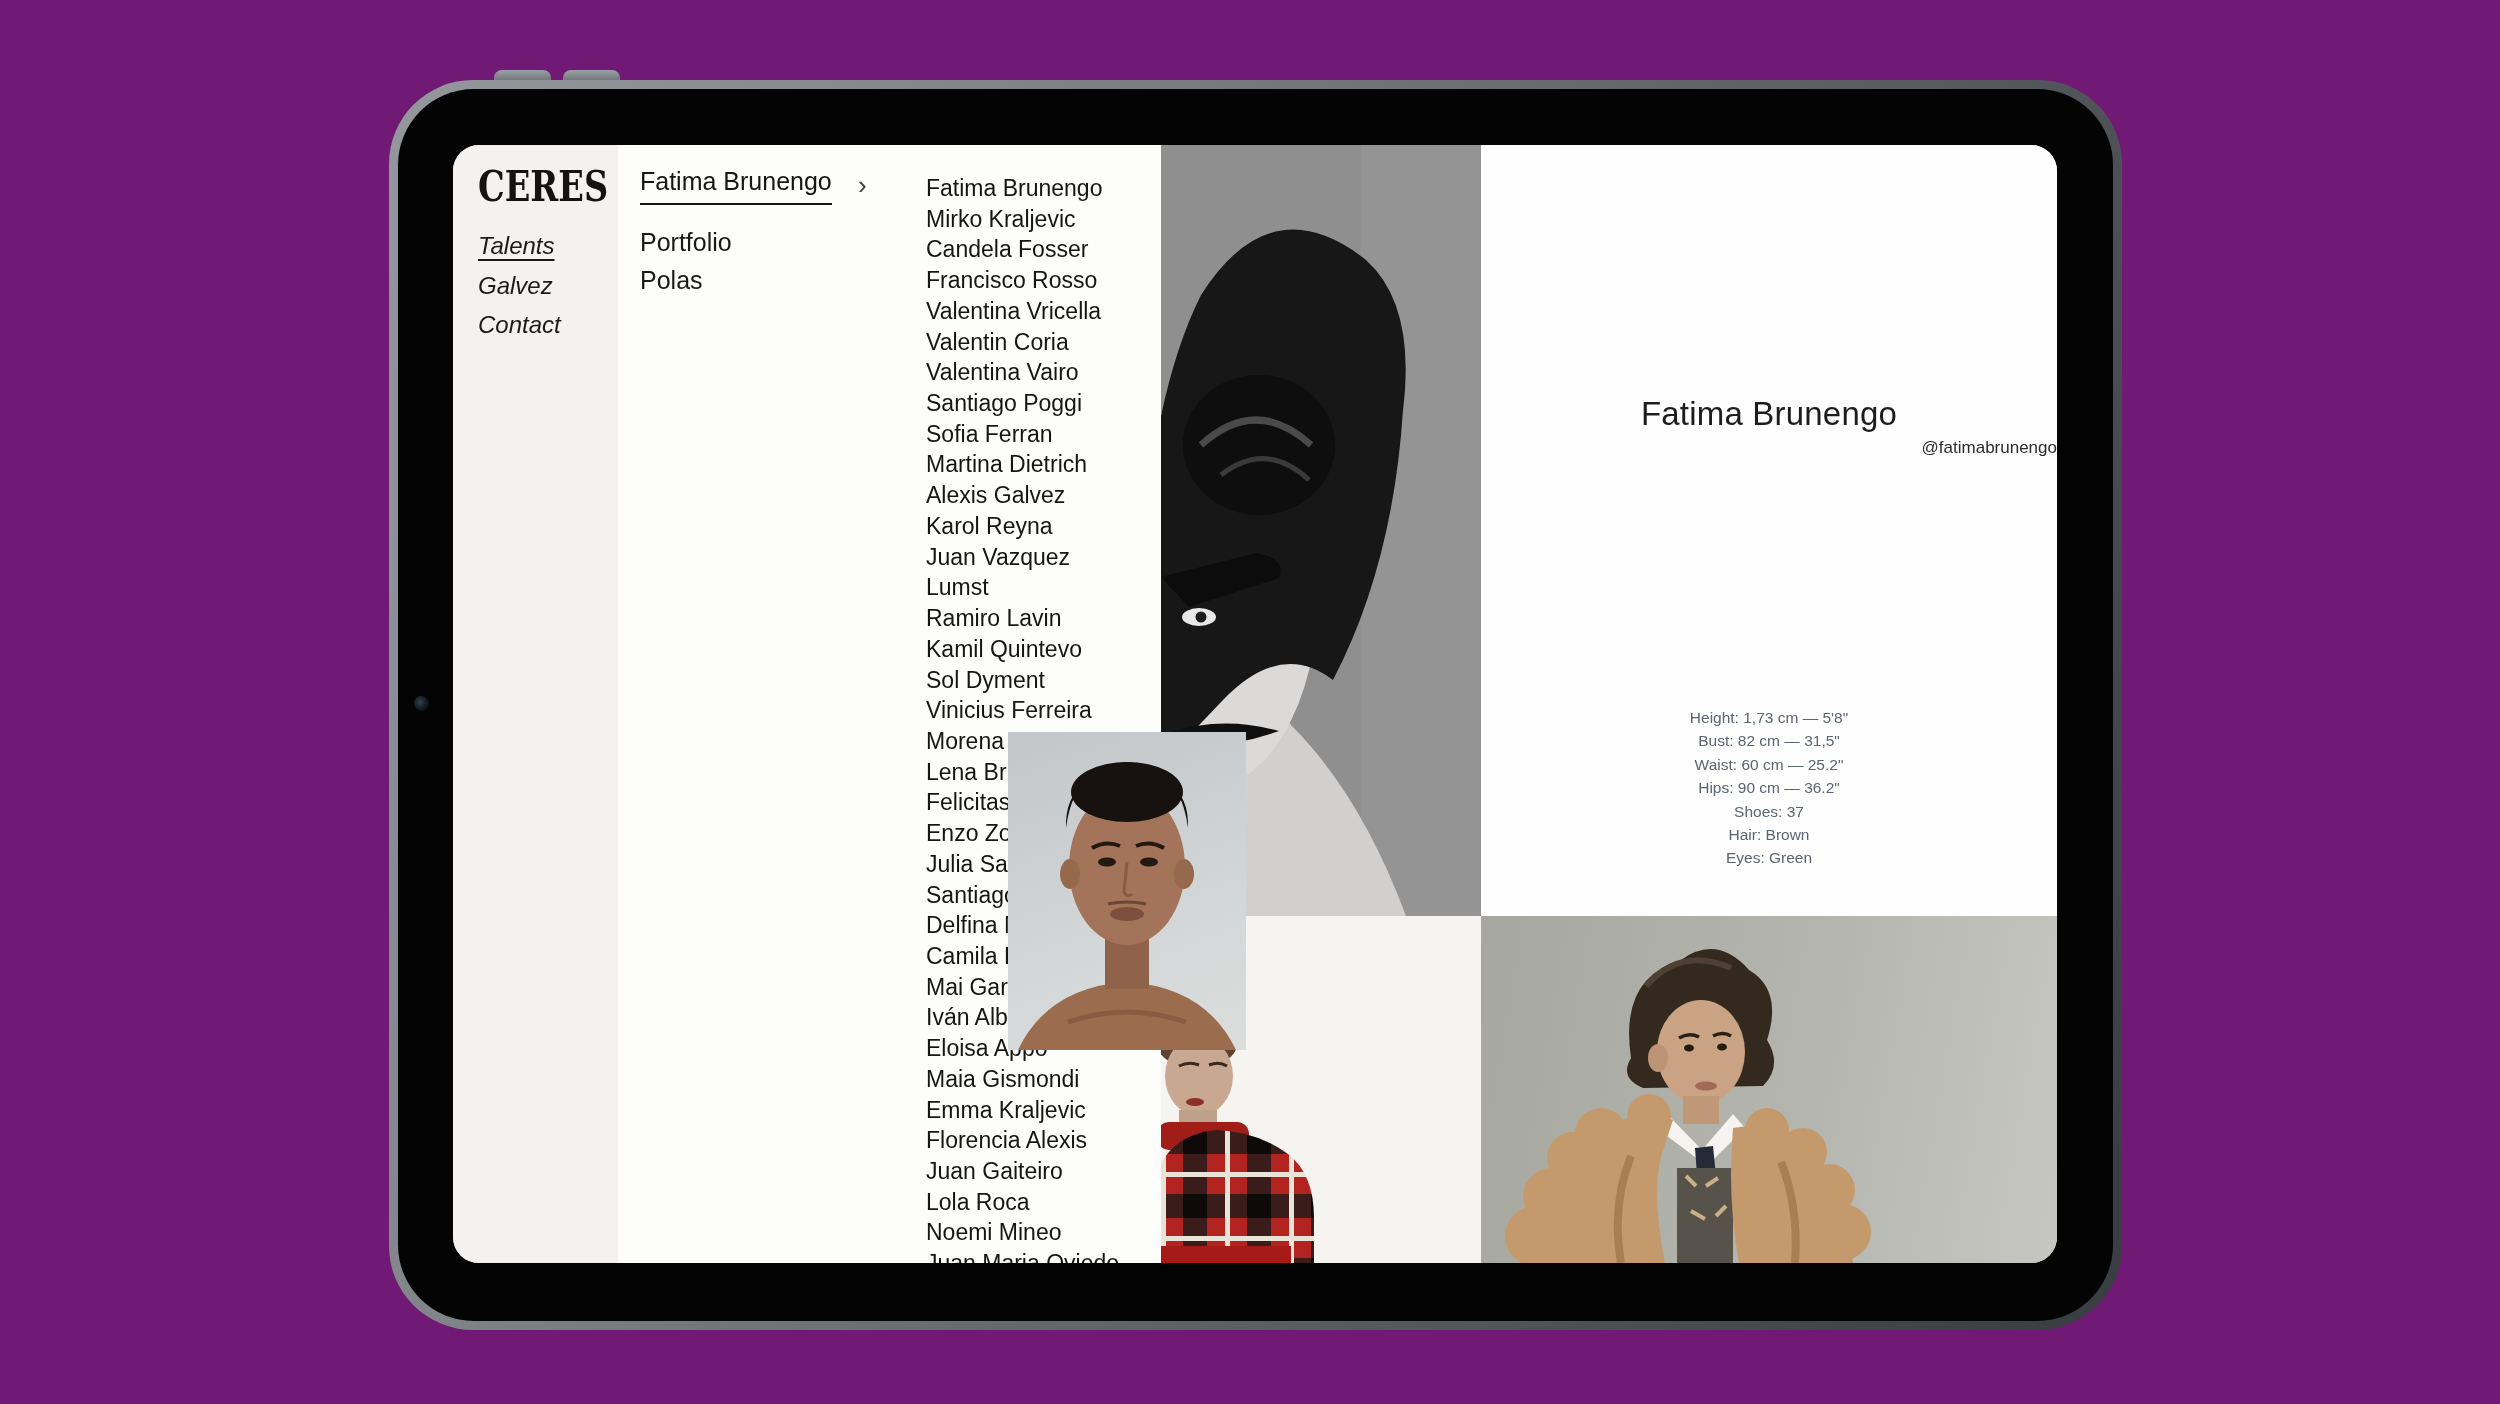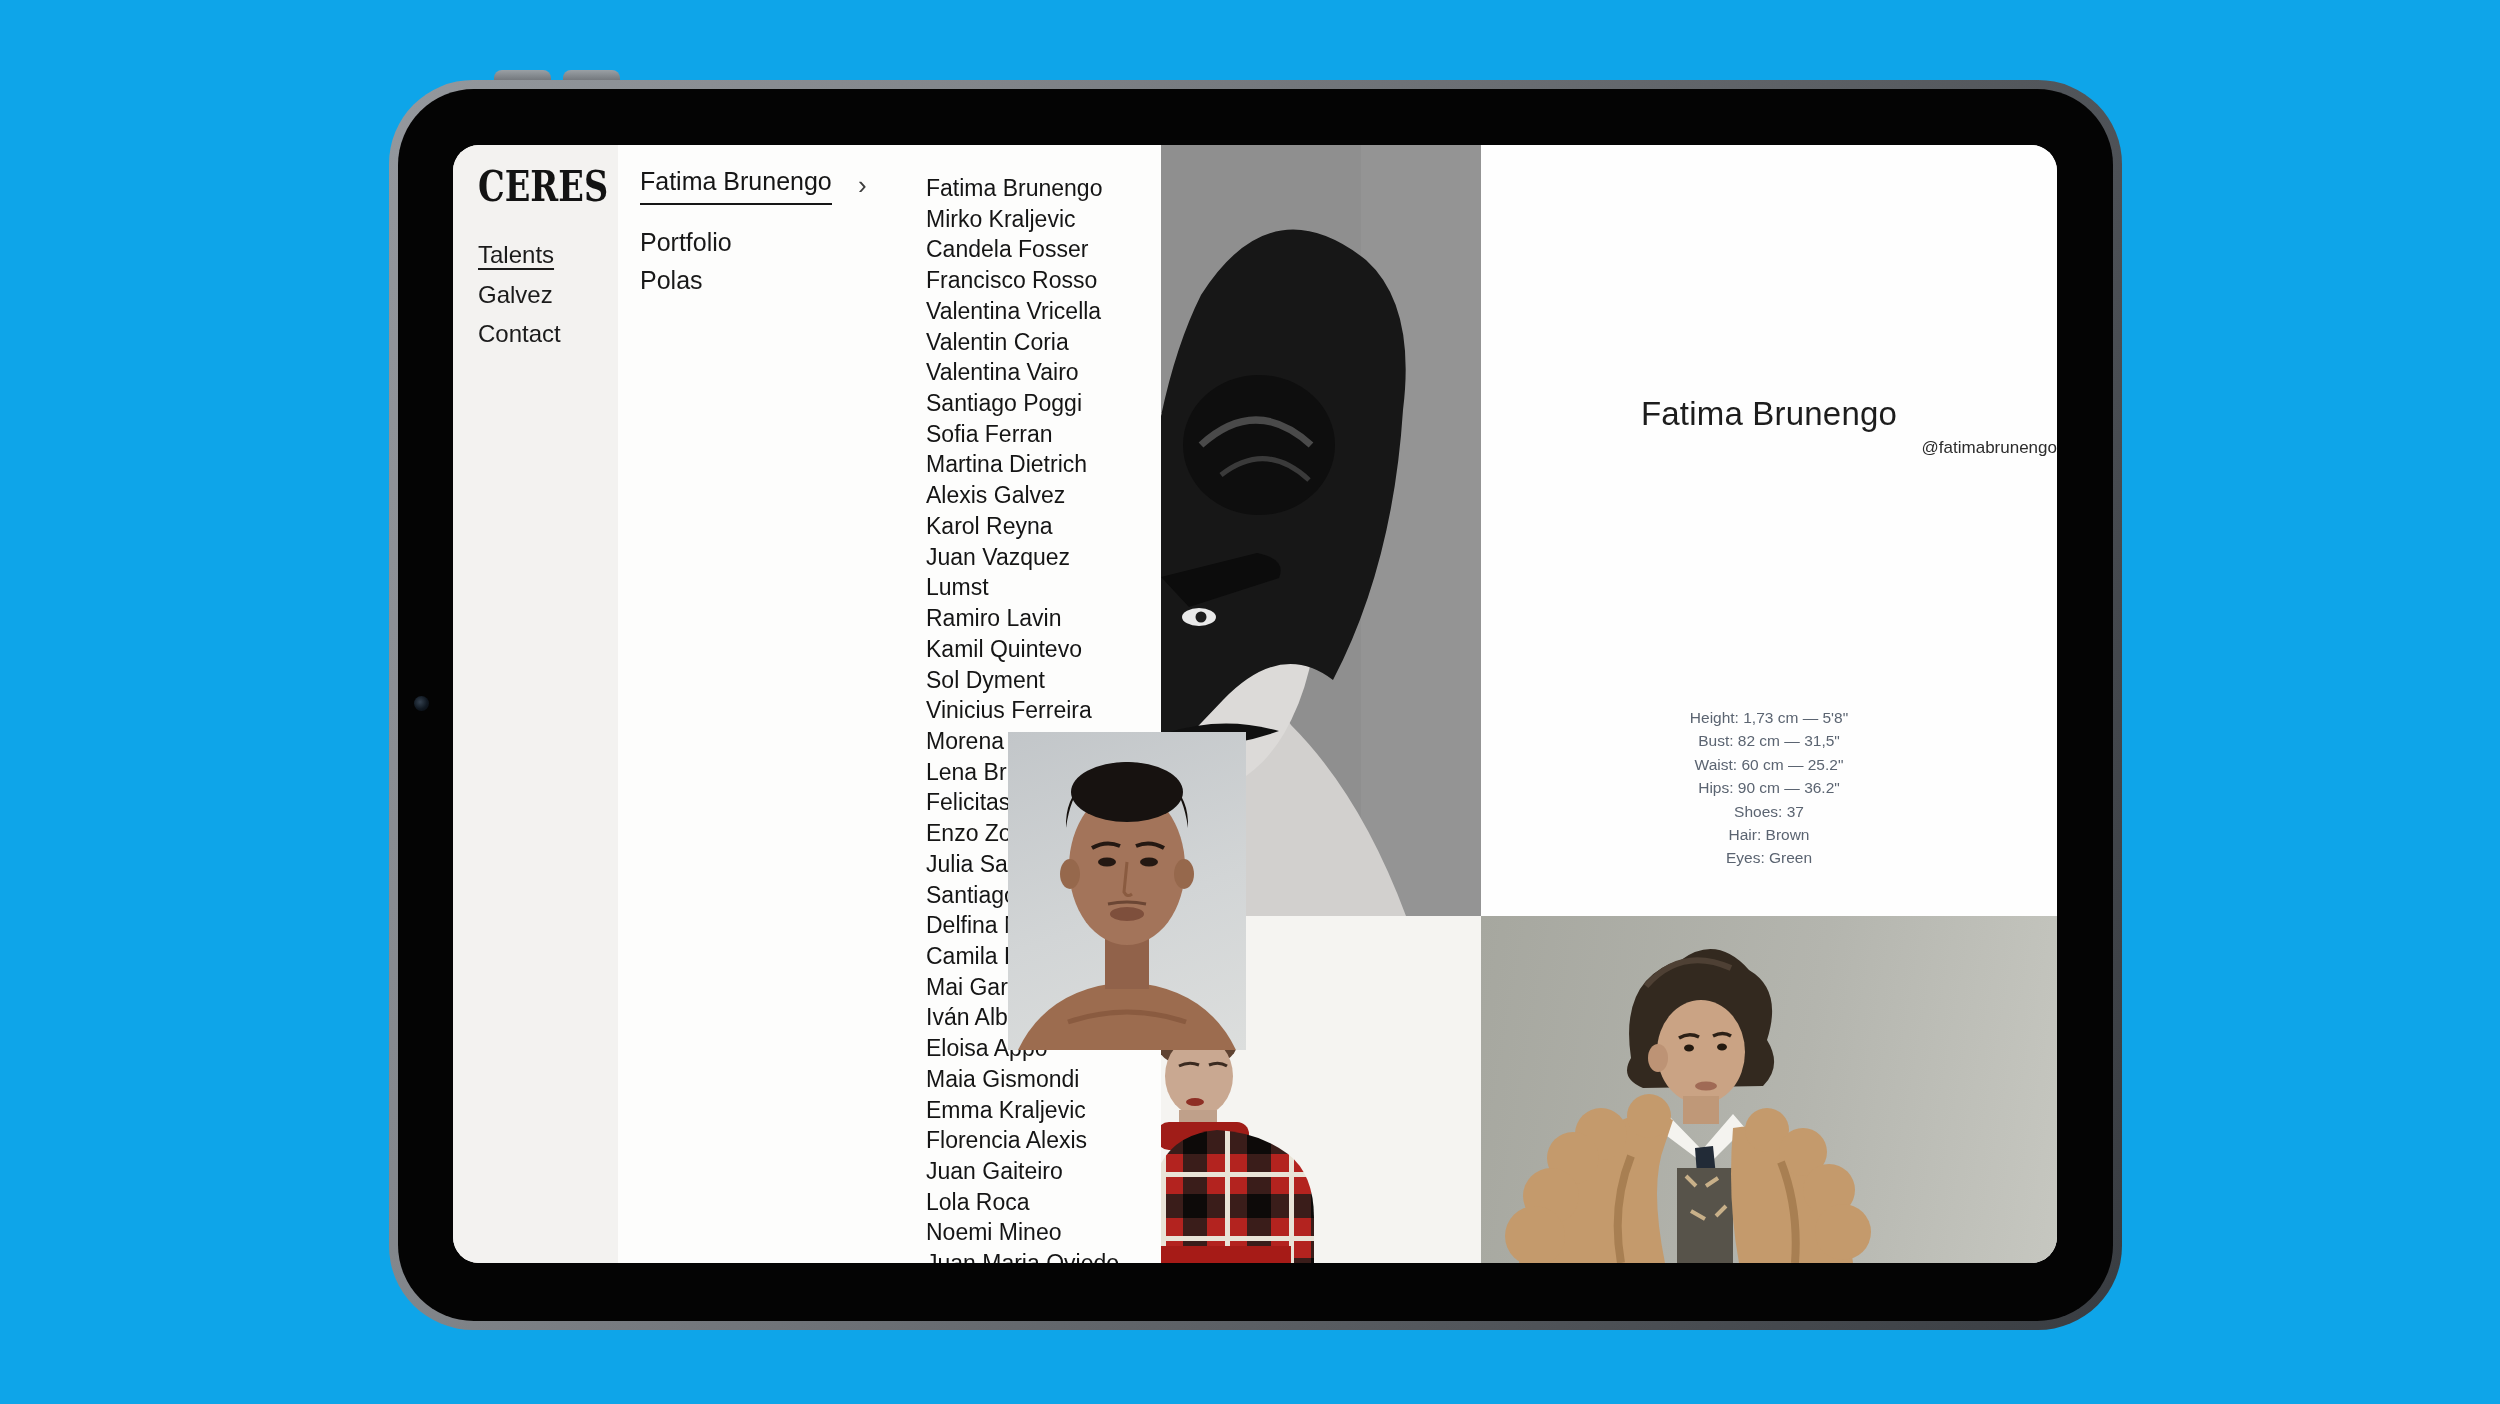--- a/index.html
+++ b/index.html
@@ -1,36 +1,36 @@
 <!DOCTYPE html>
 <html><head>
 <meta charset="utf-8">
 <style>
   html,body{margin:0;padding:0;background:#000;}
-  .stage{position:relative;width:2500px;height:1404px;background:#0ea5e9;overflow:hidden;
+  .stage{position:relative;width:2500px;height:1404px;background:#701a75;overflow:hidden;
          font-family:"Liberation Sans",sans-serif;}
 
   
   .vol-btn{position:absolute;top:70px;width:57px;height:16px;border-radius:8px 8px 0 0;
            background:linear-gradient(#9aa0a5,#5d6166);}
   .tablet-rim{position:absolute;left:389px;top:80px;width:1733px;height:1250px;border-radius:84px;
               background:linear-gradient(115deg,#94989d 0%,#82868b 25%,#62666b 55%,#45494e 85%,#393d42 100%);}
   .tablet-bezel{position:absolute;left:398px;top:89px;width:1715px;height:1232px;border-radius:76px;
                 background:#040404;}
   .camera-dot{position:absolute;left:414px;top:696px;width:15px;height:15px;border-radius:50%;
               background:radial-gradient(circle at 40% 40%,#34414f 0%,#101821 55%,#05080c 100%);}
 
   
   .screen{position:absolute;left:453px;top:145px;width:1604px;height:1118px;border-radius:26px;
           background:#fdfdfc;overflow:hidden;color:#1a1a1a;}
 
   .sidebar{position:absolute;left:0;top:0;width:165px;height:100%;background:#f3f2f0;}
   .logo{position:absolute;left:25px;top:17px;font-family:"DejaVu Serif",serif;font-weight:700;
         font-size:42px;color:#131313;transform:scaleX(.8);transform-origin:left top;white-space:nowrap;}
-  .side-nav{position:absolute;left:25px;top:90px;}
+  .side-nav{position:absolute;left:25px;top:81px;font-style:italic;}
   .side-link{display:block;font-size:24px;line-height:39.5px;color:#1b1b1b;white-space:nowrap;cursor:pointer;}
   .is-active{text-decoration:underline;text-underline-offset:5px;text-decoration-thickness:2px;}
 
   .col2{position:absolute;left:187px;top:0;}
   .selected-talent{position:absolute;left:0;top:22px;font-size:25px;color:#161616;white-space:nowrap;
                    padding-bottom:7px;border-bottom:2.5px solid #161616;cursor:pointer;}
   .chevron{position:absolute;left:218px;top:25px;font-size:26px;color:#3c3c3c;cursor:pointer;}
   .col2-link{position:absolute;left:0;font-size:25px;color:#191919;white-space:nowrap;cursor:pointer;}
   .lk-portfolio{top:83px;} .lk-polas{top:121px;}
 

